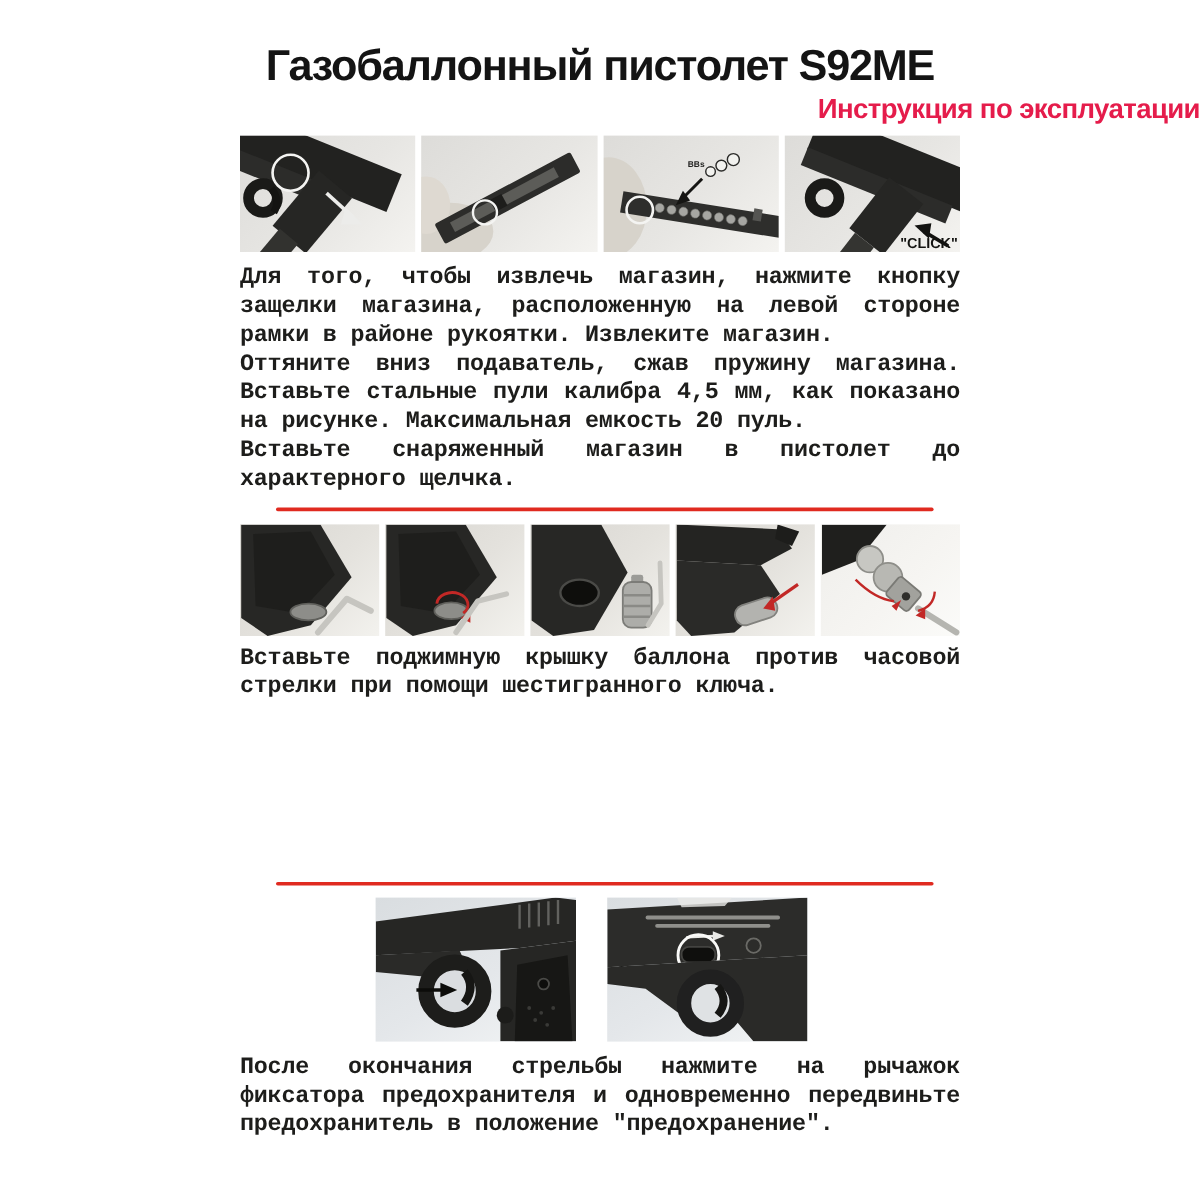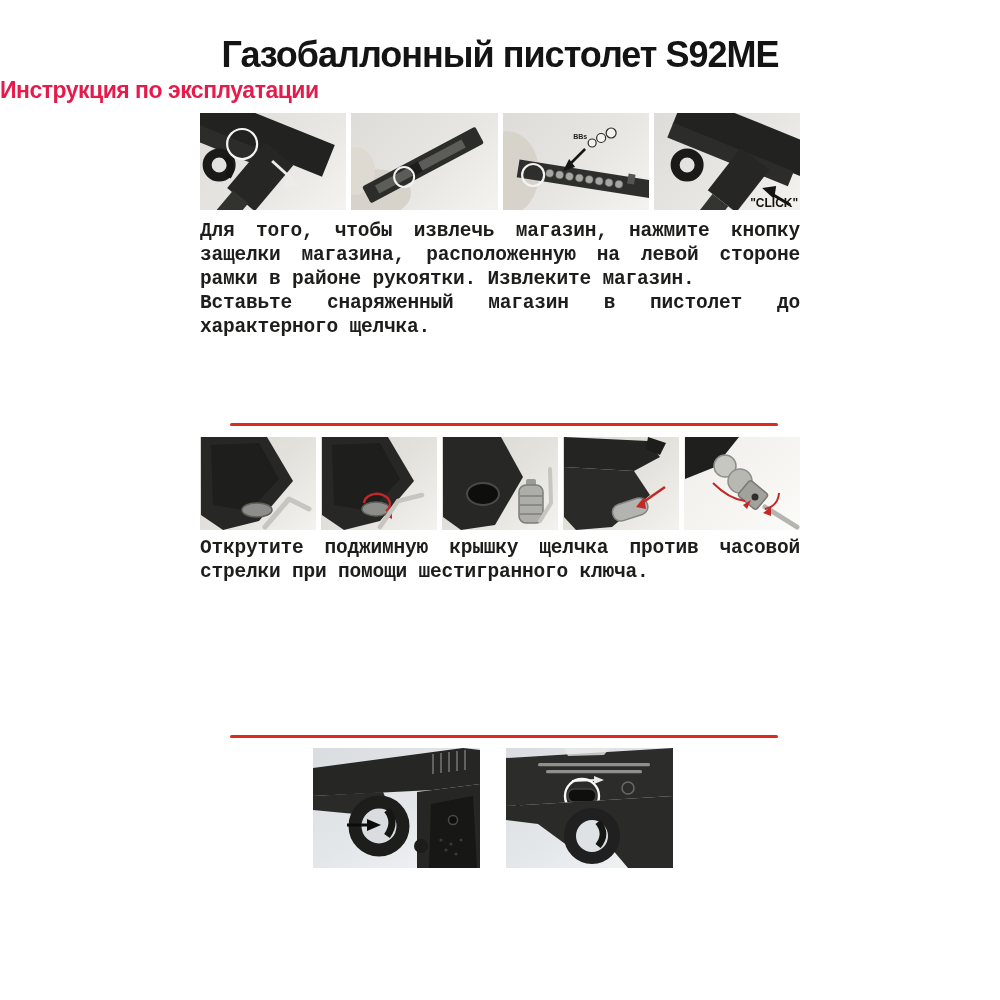--- a/index.html
+++ b/index.html
@@ -5,21 +5,21 @@
   html,body { margin:0; padding:0; background:#ffffff; }
   .page {
     position:relative; width:1000px; height:1000px; background:#ffffff;
     font-family:"Liberation Sans", sans-serif; overflow:hidden;
   }
   .title {
     position:absolute; top:34px; left:0; width:1000px; text-align:center;
     font-size:36px; font-weight:bold; color:#141414; letter-spacing:-1px;
   }
   .subtitle {
-    position:absolute; top:77px; left:0; width:1000px; text-align:left;
+    position:absolute; top:77px; left:0; width:1000px; text-align:right;
     font-size:23px; font-weight:bold; color:#e51c4b; letter-spacing:-0.5px;
   }
   .photo-row { position:absolute; display:flex; }
   .row1 { left:200px; top:113px; width:600px; height:97px; gap:5px; }
   .row2 { left:200px; top:437px; width:600px; height:93px; gap:5px; }
   .row3 { left:313px; top:748px; width:360px; height:120px; gap:26px; }
   figure.tile {
     margin:0; flex:1; height:100%; overflow:hidden;
     background:linear-gradient(135deg,#dddcd9 0%,#e7e6e3 55%,#f4f3f0 100%);
   }
@@ -122,20 +122,21 @@
         </g>
         <line x1="136" y1="92" x2="116" y2="80" stroke="#131311" stroke-width="3"></line>
         <polygon points="120,86 108,75 122,73" fill="#131311"></polygon>
         <text x="96" y="94" font-size="12" fill="#131311" class="svg-label">"CLICK"</text>
       </svg>
     </figure>
   </div>
 
   <div class="text-block t1">
     <p>Для того, чтобы извлечь магазин, нажмите кнопку защелки магазина, расположенную на левой стороне рамки в районе рукоятки. Извлеките магазин.</p>
+    <p>Оттяните вниз подаватель, сжав пружину магазина. Вставьте стальные пули калибра 4,5 мм, как показано на рисунке. Максимальная емкость 20 пуль.</p>
     <p>Вставьте снаряженный магазин в пистолет до характерного щелчка.</p>
   </div>
 
   <div class="divider d1"></div>
 
   <div class="photo-row row2">
 
     <figure class="tile warm">
       <svg viewBox="0 0 114 93">
         <polygon points="0,0 66,0 92,44 58,84 22,93 0,78" fill="#272725"></polygon>
@@ -194,21 +195,21 @@
         <line x1="80" y1="70" x2="112" y2="90" stroke="#b5b5b0" stroke-width="5" stroke-linecap="round"></line>
         <path d="M 28 46 q 16 16 32 18" stroke="#c22826" stroke-width="2" fill="none"></path>
         <polygon points="58,68 66,63 62,72" fill="#c22826"></polygon>
         <path d="M 94 56 q -1 13 -14 16" stroke="#c22826" stroke-width="2" fill="none"></path>
         <polygon points="78,76 86,70 86,79" fill="#c22826"></polygon>
       </svg>
     </figure>
   </div>
 
   <div class="text-block t2">
-    <p>Открутите поджимную крышку щелчка против часовой стрелки при помощи шестигранного ключа.</p>
+    <p>Вставьте поджимную крышку баллона против часовой стрелки при помощи шестигранного ключа.</p>
   </div>
 
   <div class="divider d2"></div>
 
   <div class="photo-row row3">
 
     <figure class="tile cool">
       <svg viewBox="0 0 167 120">
         <polygon points="0,20 150,0 167,2 167,36 120,42 0,48" fill="#262624"></polygon>
         <line x1="120" y1="6" x2="120" y2="26" stroke="#62625f" stroke-width="2"></line>
@@ -246,15 +247,16 @@
         <rect x="62" y="41" width="28" height="13" rx="6" fill="#0f0f0d" stroke="#434340" stroke-width="1.5"></rect>
         <circle cx="76" cy="48" r="17" fill="none" stroke="#fafaf8" stroke-width="2.4"></circle>
         <polygon points="0,58 167,48 167,120 122,120 100,94 62,98 32,76 0,72" fill="#2a2a28"></polygon>
         <circle cx="86" cy="88" r="22" fill="#dfe2e4" stroke="#202020" stroke-width="12"></circle>
         <path d="M 92 74 q 10 12 0 24" stroke="#161614" stroke-width="6.5" fill="none"></path>
       </svg>
     </figure>
   </div>
 
   <div class="text-block t3">
+    <p>После окончания стрельбы нажмите на рычажок фиксатора предохранителя и одновременно передвиньте предохранитель в положение "предохранение".</p>
   </div>
 
 </div>
 
 </body></html>

